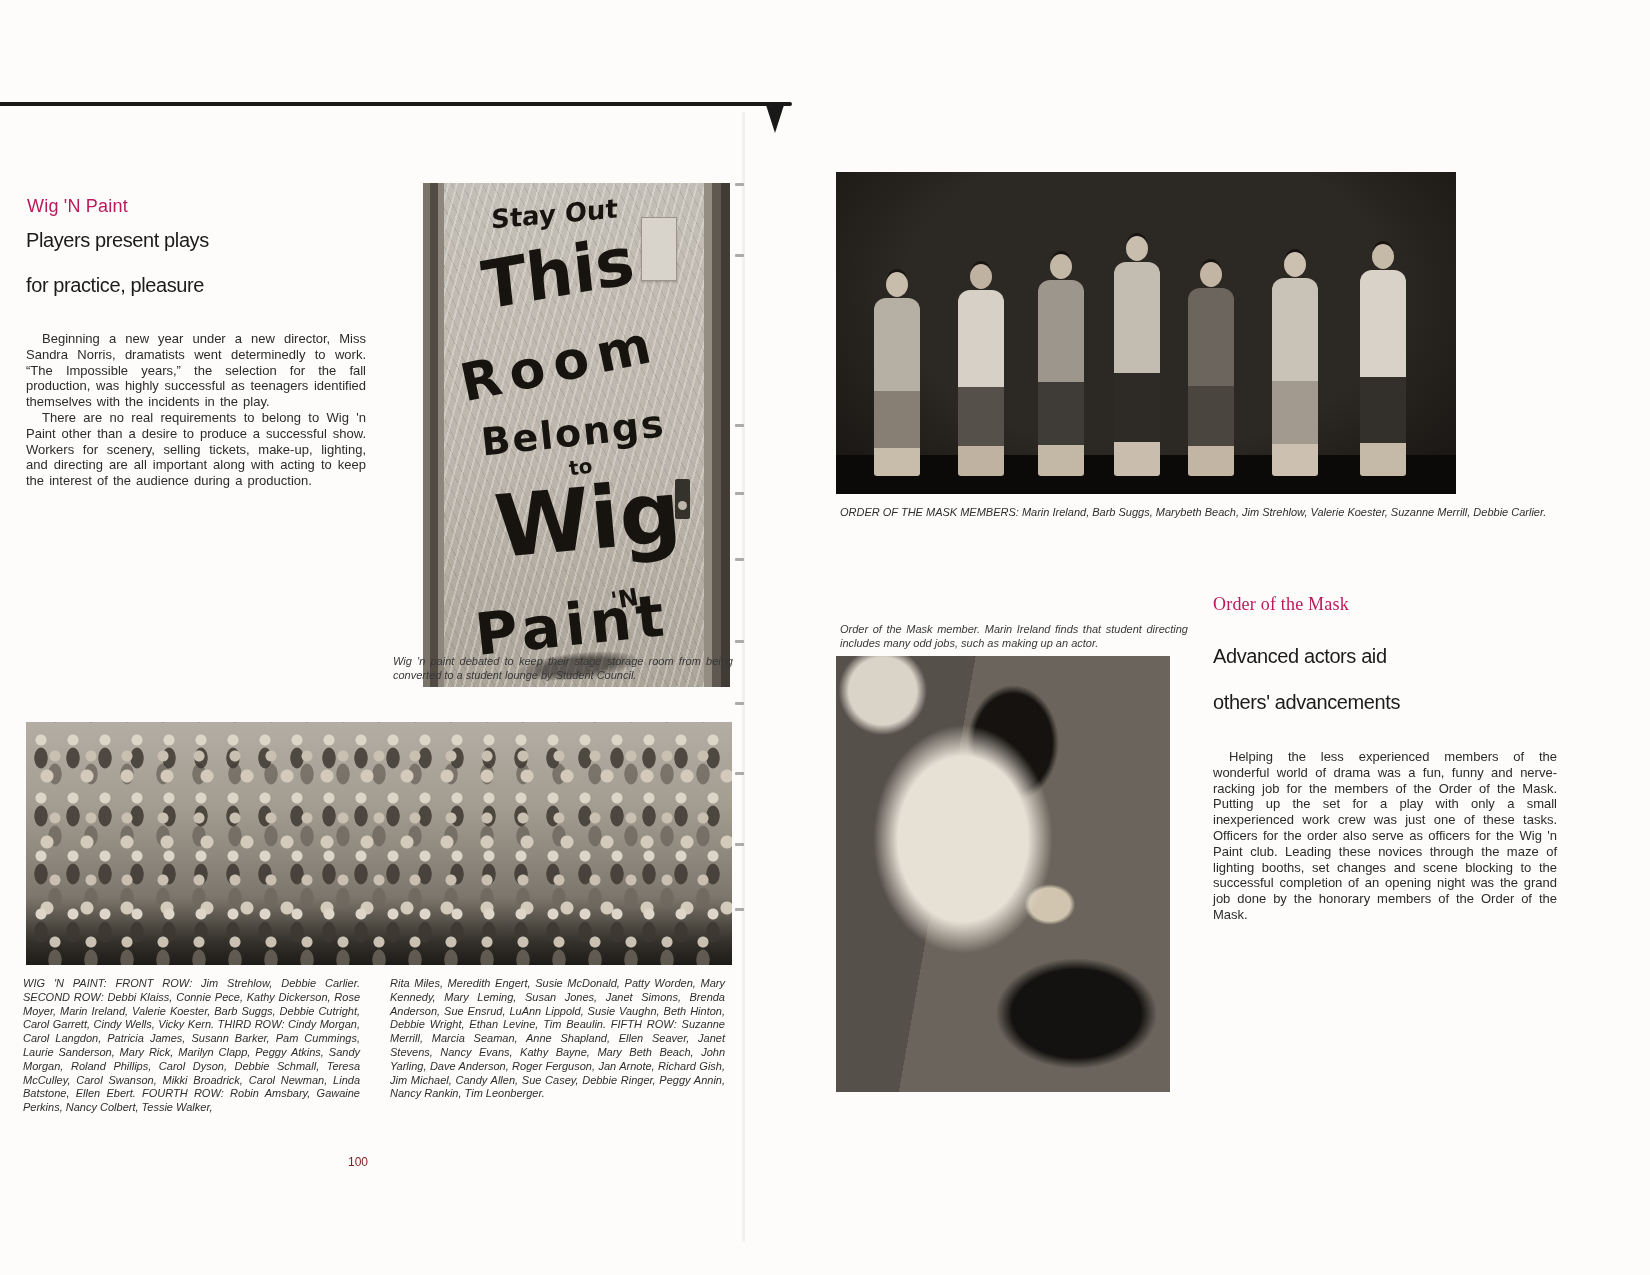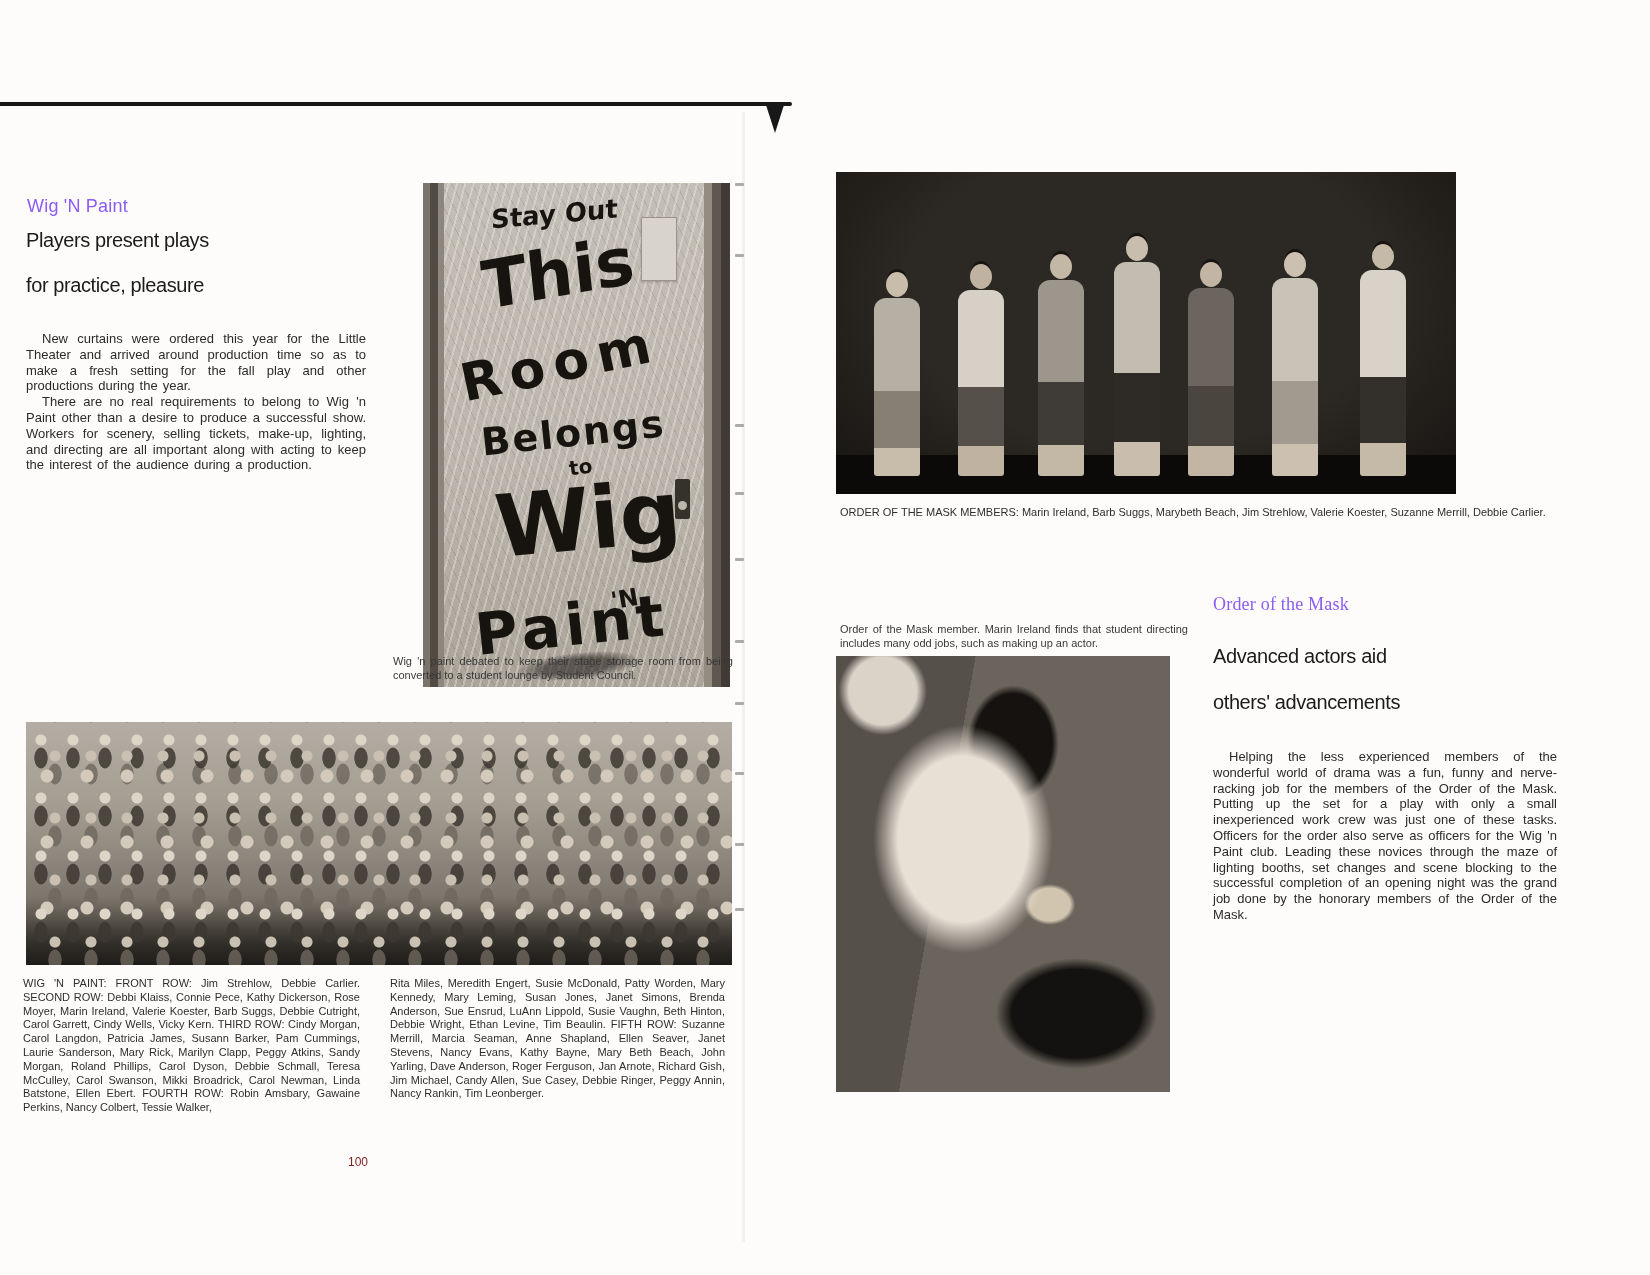--- a/index.html
+++ b/index.html
@@ -11,25 +11,25 @@
     font-family:"Liberation Sans", sans-serif;
     color:#262626;
   }
   
   .scan-line{position:absolute;left:0;top:102px;width:792px;height:4px;background:#181818;border-radius:0 2px 2px 0;}
   .scan-drip{position:absolute;left:766px;top:105px;width:0;height:0;
     border-left:9px solid transparent;border-right:9px solid transparent;border-top:28px solid #181818;}
   .gutter{position:absolute;left:742px;top:112px;width:3px;height:1130px;background:rgba(0,0,0,0.045);}
   .gutter-tick{position:absolute;left:735px;width:9px;height:3px;background:#4a4a4a;opacity:.45;border-radius:1px;}
   
-  .kicker{position:absolute;font-size:18px;letter-spacing:.2px;color:#8b5cf6;}
+  .kicker{position:absolute;font-size:18px;letter-spacing:.2px;color:#be185d;}
   .title-line{position:absolute;font-size:20px;letter-spacing:-.4px;color:#1b1b1b;}
   .bodycopy{position:absolute;font-size:13px;line-height:15.8px;text-align:justify;color:#2b2b2b;word-spacing:1.5px;}
   .bodycopy p{margin:0;text-indent:16px;}
-  .caption{position:absolute;font-size:11px;line-height:13.8px;text-align:justify;color:#2e2e2e;}
+  .caption{position:absolute;font-size:11px;line-height:13.8px;text-align:justify;color:#2e2e2e;font-style:italic;}
   .caption-italic{color:#383838;}
   .pagenum{position:absolute;left:348px;top:1155px;font-size:12px;color:#7f1d1d;}
   
   .photo{position:absolute;overflow:hidden;background:#8f8a82;}
   
   .door-photo{left:423px;top:183px;width:307px;height:504px;
     background:
       repeating-linear-gradient(105deg, rgba(255,255,255,.28) 0 2px, rgba(255,255,255,0) 2px 8px),
       repeating-linear-gradient(62deg, rgba(80,74,66,.14) 0 1px, rgba(80,74,66,0) 1px 9px),
       linear-gradient(180deg,#c4bfb6 0%,#bcb6ac 55%,#aba499 100%);}
@@ -115,21 +115,21 @@
   <div class="gutter-tick" style="top:772px"></div>
   <div class="gutter-tick" style="top:843px"></div>
   <div class="gutter-tick" style="top:908px"></div>
 
   <section>
     <div class="kicker lp-kicker">Wig 'N Paint</div>
     <div class="title-line lp-title1">Players present plays</div>
     <div class="title-line lp-title2">for practice, pleasure</div>
 
     <div class="bodycopy lp-body">
-      <p>New curtains were ordered this year for the Little Theater and arrived around production time so as to make a fresh setting for the fall play and other productions during the year.</p>
+      <p>Beginning a new year under a new director, Miss Sandra Norris, dramatists went determinedly to work. “The Impossible years,” the selection for the fall production, was highly successful as teenagers identified themselves with the incidents in the play.</p>
       <p>There are no real requirements to belong to Wig 'n Paint other than a desire to produce a successful show. Workers for scenery, selling tickets, make-up, lighting, and directing are all important along with acting to keep the interest of the audience during a production.</p>
     </div>
 
     <div class="photo door-photo">
       <div class="door-frame-l"></div>
       <div class="door-frame-r"></div>
       <div class="door-note"></div>
       <div class="door-handle"></div>
       <div class="painted pw1">Stay Out</div>
       <div class="painted pw2">This</div>

